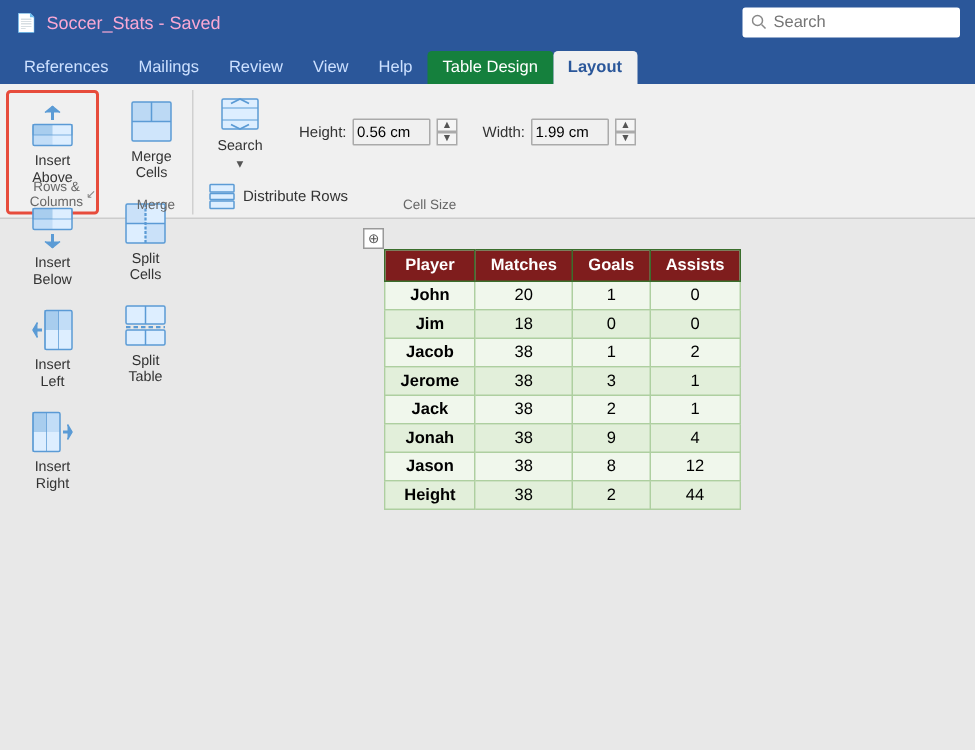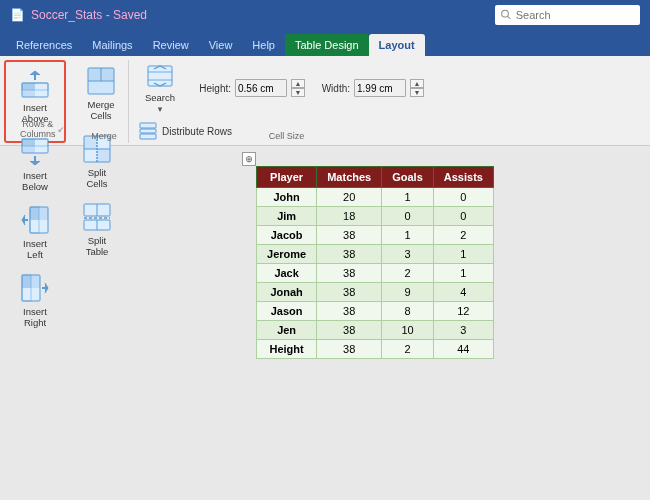--- a/index.html
+++ b/index.html
@@ -557,26 +557,20 @@
             <td>9</td>
             <td>4</td>
           </tr>
           <tr>
             <td>Jason</td>
             <td>38</td>
             <td>8</td>
             <td>12</td>
           </tr>
           <tr>
-            <td>Jen</td>
-            <td>38</td>
-            <td>10</td>
-            <td>3</td>
-          </tr>
-          <tr>
             <td>Height</td>
             <td>38</td>
             <td>2</td>
             <td>44</td>
           </tr>
         </tbody>
     </table>
   </div>
 </div>
 

